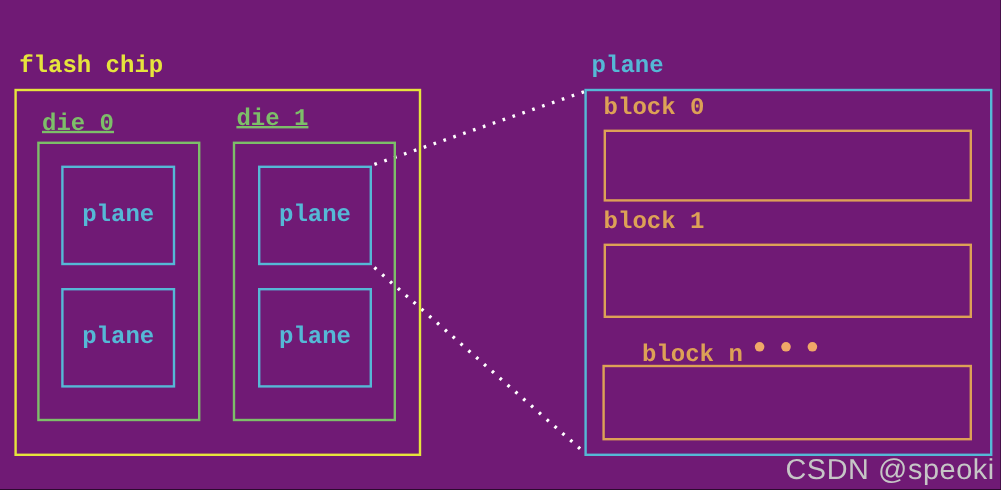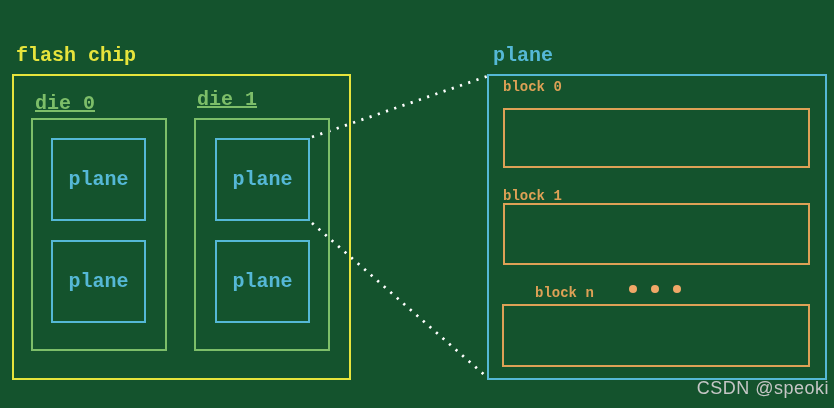--- a/index.html
+++ b/index.html
@@ -1,35 +1,35 @@
 <!DOCTYPE html>
 <html><head>
 <meta charset="utf-8">
 <style>
   * { margin: 0; padding: 0; box-sizing: border-box; }
   html, body { background: #000; }
   .canvas {
     position: relative;
     width: 834px;
     height: 408px;
-    background: #14532d;
+    background: #701a75;
     overflow: hidden;
     font-family: "Liberation Mono", "DejaVu Sans Mono", monospace;
   }
   .lbl {
     position: absolute;
     font-weight: bold;
     font-size: 20px;
     line-height: 1.2;
     white-space: nowrap;
   }
   .lbl-yellow { color: #e6e43c; }
   .lbl-green  { color: #7dbe69; text-decoration: underline; }
   .lbl-cyan   { color: #55b8d6; }
-  .lbl-orange { color: #dda156; font-size: 14px; }
+  .lbl-orange { color: #dda156; font-size: 20px; }
   .box { position: absolute; background: transparent; }
   .box-yellow { border: 2px solid #e6e43c; }
   .box-green  { border: 2px solid #7dbe69; }
   .box-cyan   { border: 2px solid #55b8d6; }
   .box-orange { border: 2px solid #dda156; }
   .plane-box {
     width: 95px; height: 83px;
     display: flex; align-items: center; justify-content: center;
   }
   .plane-box .plane-text {
@@ -50,21 +50,21 @@
   .dot {
     width: 8px; height: 8px;
     border-radius: 50%;
     background: #f0a868;
   }
   .watermark {
     position: absolute;
     right: 5px;
     top: 378px;
     font-family: "Liberation Sans", sans-serif;
-    font-size: 18px;
+    font-size: 24px;
     color: #c6c6c6;
     letter-spacing: 0.5px;
     white-space: nowrap;
   }
 </style>
 </head>
 <body>
 
 <div class="canvas">
 
@@ -97,21 +97,21 @@
     <span class="plane-text">plane</span>
   </div>
 
   <div class="lbl lbl-cyan" style="left:493px; top:44px;">plane</div>
 
   <div class="box box-cyan" style="left:487px; top:74px; width:340px; height:306px;"></div>
 
   <div class="lbl lbl-orange" style="left:503px; top:79px;">block 0</div>
   <div class="box box-orange" style="left:503px; top:108px; width:307px; height:60px;"></div>
 
-  <div class="lbl lbl-orange" style="left:503px; top:188px;">block 1</div>
+  <div class="lbl lbl-orange" style="left:503px; top:174px;">block 1</div>
   <div class="box box-orange" style="left:503px; top:203px; width:307px; height:62px;"></div>
 
   <div class="dots" style="left:629px; top:285px;">
     <span class="dot"></span>
     <span class="dot"></span>
     <span class="dot"></span>
   </div>
 
   <div class="lbl lbl-orange" style="left:503px; top:285px;margin-left:32px;">block n</div>
   <div class="box box-orange" style="left:502px; top:304px; width:308px; height:63px;"></div>

